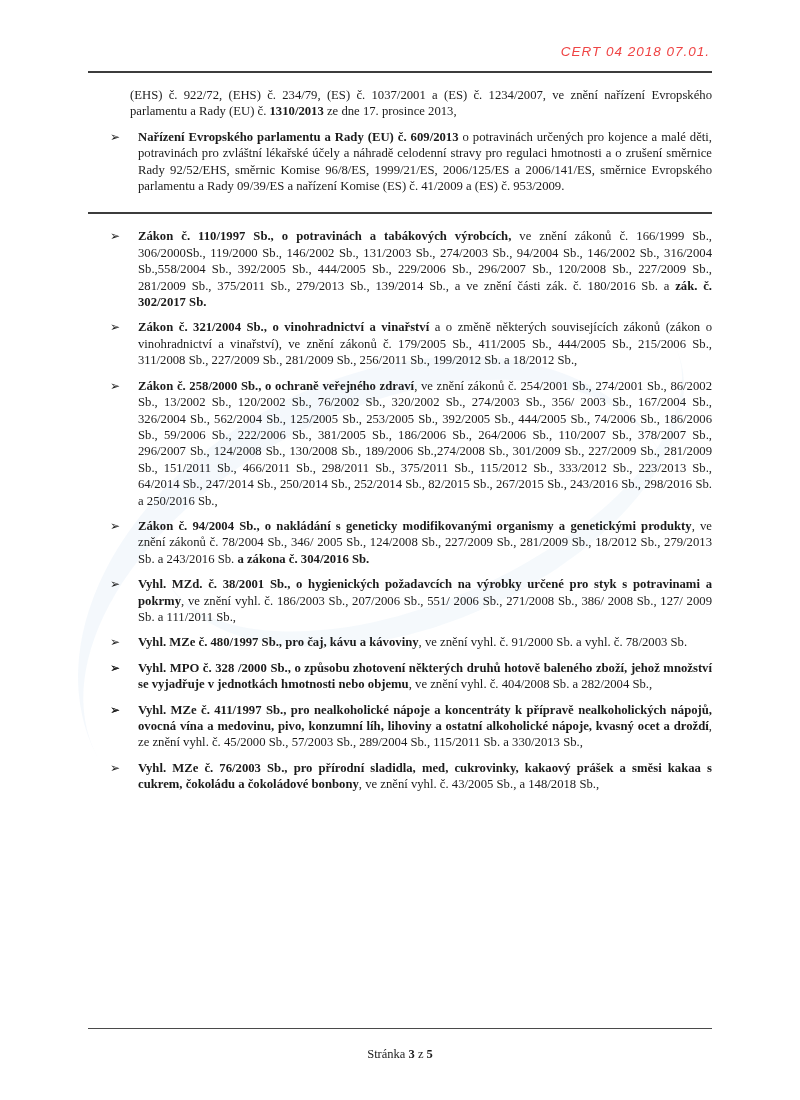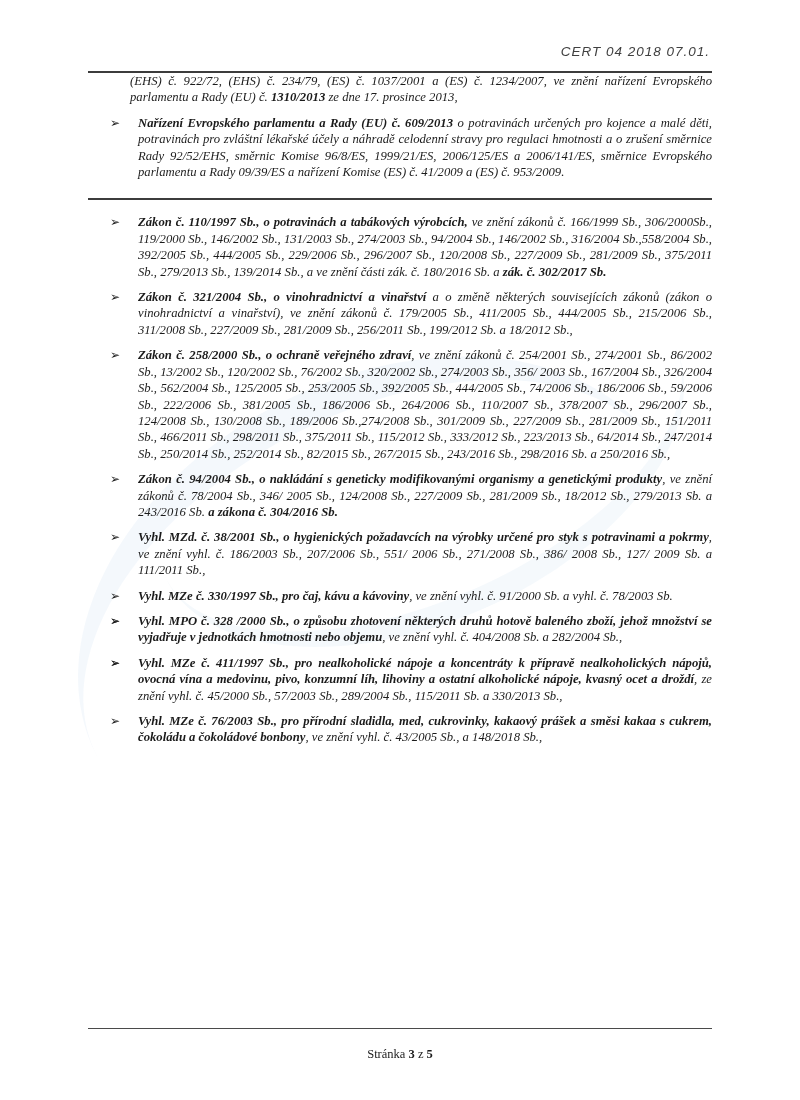--- a/index.html
+++ b/index.html
@@ -13,30 +13,30 @@
     overflow:hidden;
     box-sizing:border-box;
   }
   .content { position:relative; padding:44px 88px 0 88px; z-index:2; }
   .stamp-header {
     text-align:right;
     font-family:"Liberation Sans", sans-serif;
     font-style:italic;
     font-size:13.5px;
     letter-spacing:1px;
-    color:#404040;
+    color:#ef4444;
     padding-right:2px;
   }
   .rule {
     border:none;
     border-top:2px solid #3c3c3c;
     margin:12px 0 0 0;
     height:0;
   }
-  .doc-body { font-size:12.7px; line-height:16.4px; text-align:justify;font-style:italic; }
+  .doc-body { margin-top:14px; font-size:12.7px; line-height:16.4px; text-align:justify; }
   .para { position:relative; margin:0 0 9px 0; }
   .para.plain { padding-left:42px; }
   .para.bullet { padding-left:50px; }
   .para .marker {
     position:absolute; left:22px; top:0;
     font-size:12px; color:#1b1b1b;
     font-family:"DejaVu Sans", sans-serif;
   }
   .para b { font-weight:bold; }
   .section-divider {
@@ -86,21 +86,21 @@
     <div class="doc-body">
 
     <div class="para plain"><span><span>(EHS) č. 922/72, (EHS) č. 234/79, (ES) č. 1037/2001 a (ES) č. 1234/2007, ve znění nařízení Evropského parlamentu a Rady (EU) č. </span><b>1310/2013</b><span> ze dne 17. prosince 2013,</span></span></div>
         <div class="para bullet"><span class="marker">➢</span><span><b>Nařízení Evropského parlamentu a Rady (EU) č. 609/2013</b><span> o potravinách určených pro kojence a malé děti, potravinách pro zvláštní lékařské účely a náhradě celodenní stravy pro regulaci hmotnosti a o zrušení směrnice Rady 92/52/EHS, směrnic Komise 96/8/ES, 1999/21/ES, 2006/125/ES a 2006/141/ES, směrnice Evropského parlamentu a Rady 09/39/ES a nařízení Komise (ES) č. 41/2009 a (ES) č. 953/2009.</span></span></div>
         <div class="section-divider"></div>
         <div class="para bullet"><span class="marker">➢</span><span><b>Zákon č. 110/1997 Sb., o potravinách a tabákových výrobcích,</b><span> ve znění zákonů č. 166/1999 Sb.,  306/2000Sb.,  119/2000 Sb.,  146/2002 Sb.,  131/2003 Sb.,  274/2003 Sb.,  94/2004 Sb., 146/2002  Sb.,  316/2004  Sb.,558/2004  Sb.,  392/2005  Sb.,  444/2005  Sb.,  229/2006  Sb., 296/2007 Sb.,  120/2008 Sb.,  227/2009 Sb.,  281/2009 Sb.,  375/2011 Sb.,  279/2013 Sb., 139/2014 Sb., a ve znění části zák. č. 180/2016 Sb. a </span><b>zák. č. 302/2017 Sb.</b></span></div>
         <div class="para bullet"><span class="marker">➢</span><span><b>Zákon č. 321/2004 Sb., o vinohradnictví a vinařství</b><span> a o změně některých souvisejících zákonů (zákon o vinohradnictví a vinařství), ve znění zákonů č. 179/2005 Sb., 411/2005 Sb., 444/2005  Sb.,  215/2006  Sb.,  311/2008  Sb.,  227/2009  Sb.,  281/2009  Sb.,  256/2011  Sb., 199/2012 Sb. a 18/2012 Sb.,</span></span></div>
         <div class="para bullet"><span class="marker">➢</span><span><b>Zákon č. 258/2000 Sb., o ochraně veřejného zdraví</b><span>, ve znění zákonů č. 254/2001 Sb., 274/2001 Sb., 86/2002 Sb., 13/2002 Sb., 120/2002 Sb., 76/2002 Sb., 320/2002 Sb., 274/2003 Sb.,  356/ 2003 Sb., 167/2004 Sb., 326/2004 Sb.,  562/2004 Sb., 125/2005 Sb., 253/2005 Sb., 392/2005 Sb.,  444/2005 Sb., 74/2006 Sb., 186/2006 Sb., 59/2006 Sb., 222/2006 Sb., 381/2005 Sb., 186/2006 Sb., 264/2006 Sb., 110/2007 Sb., 378/2007 Sb.,  296/2007 Sb., 124/2008 Sb., 130/2008  Sb.,  189/2006  Sb.,274/2008  Sb.,  301/2009  Sb.,  227/2009  Sb.,  281/2009  Sb., 151/2011  Sb.,  466/2011  Sb.,  298/2011  Sb.,  375/2011  Sb.,  115/2012  Sb.,  333/2012  Sb., 223/2013 Sb., 64/2014 Sb., 247/2014 Sb., 250/2014 Sb., 252/2014 Sb., 82/2015 Sb., 267/2015 Sb., 243/2016 Sb., 298/2016 Sb. a 250/2016 Sb.,</span></span></div>
         <div class="para bullet"><span class="marker">➢</span><span><b>Zákon č. 94/2004 Sb., o nakládání s geneticky modifikovanými organismy a genetickými produkty</b><span>, ve znění zákonů č. 78/2004 Sb., 346/ 2005 Sb., 124/2008 Sb., 227/2009 Sb., 281/2009 Sb., 18/2012 Sb., 279/2013 Sb. a 243/2016 Sb. </span><b>a zákona č. 304/2016 Sb.</b></span></div>
         <div class="para bullet"><span class="marker">➢</span><span><b>Vyhl. MZd. č. 38/2001 Sb., o hygienických požadavcích na výrobky určené pro styk s potravinami a pokrmy</b><span>, ve znění vyhl. č. 186/2003 Sb., 207/2006 Sb., 551/ 2006 Sb., 271/2008 Sb., 386/ 2008 Sb., 127/ 2009 Sb. a  111/2011 Sb.,</span></span></div>
-        <div class="para bullet"><span class="marker">➢</span><span><b>Vyhl. MZe č. 330/1997 Sb., pro čaj, kávu a kávoviny</b><span>, ve znění vyhl. č. 91/2000 Sb. a vyhl. č. 78/2003 Sb.</span></span></div>
+        <div class="para bullet"><span class="marker">➢</span><span><b>Vyhl. MZe č. 480/1997 Sb., pro čaj, kávu a kávoviny</b><span>, ve znění vyhl. č. 91/2000 Sb. a vyhl. č. 78/2003 Sb.</span></span></div>
         <div class="para bullet"><span class="marker">➢</span></div>
         <div class="para bullet"><span class="marker">➢</span><span><b>Vyhl. MPO č. 328 /2000 Sb., o způsobu zhotovení některých druhů hotově baleného zboží, jehož množství se vyjadřuje v jednotkách hmotnosti nebo objemu</b><span>, ve znění vyhl. č. 404/2008 Sb. a 282/2004 Sb.,</span></span></div>
         <div class="para bullet"><span class="marker">➢</span></div>
         <div class="para bullet"><span class="marker">➢</span><span><b>Vyhl. MZe č. 411/1997 Sb., pro nealkoholické nápoje a koncentráty k přípravě nealkoholických nápojů, ovocná vína a medovinu, pivo, konzumní líh, lihoviny a ostatní alkoholické nápoje, kvasný ocet a droždí</b><span>, ze znění vyhl. č. 45/2000 Sb., 57/2003 Sb., 289/2004 Sb., 115/2011 Sb. a 330/2013 Sb.,</span></span></div>
         <div class="para bullet"><span class="marker">➢</span><span><b>Vyhl. MZe č. 76/2003 Sb., pro přírodní sladidla, med, cukrovinky, kakaový prášek a směsi kakaa s cukrem, čokoládu a čokoládové bonbony</b><span>, ve znění vyhl. č. 43/2005 Sb., a 148/2018 Sb.,</span></span></div>
       </div>
   </div>
 
   <div class="footer">
     <span><span>Stránka </span><b>3</b><span> z </span><b>5</b></span>

